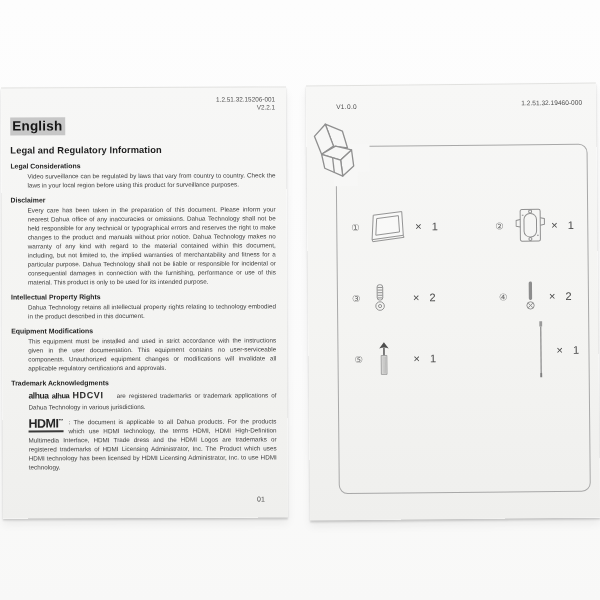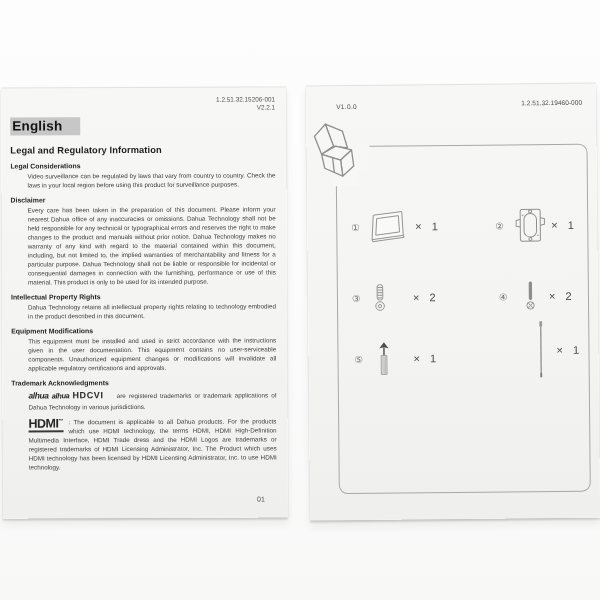--- a/index.html
+++ b/index.html
@@ -20,27 +20,27 @@
   }
   .page-left{left:2px;top:87px;width:285px;height:430px;transform:rotate(-0.25deg);}
   .page-right{left:308px;top:84px;width:290px;height:434px;transform:rotate(-0.55deg);}
 
   
   .lp-inner{position:absolute;inset:0;padding:8px 10px 0 9px;color:#3c3c3c;}
   .doc-header{text-align:right;font-size:6.4px;line-height:1.25;color:#555;padding-right:1px;}
   .lang-title{margin-top:4px;}
   .lang-title span{
     display:inline-block;background:#c7c7c7;color:#141414;
-    font-size:13.5px;font-weight:bold;padding:1px 18px 2px 2px;letter-spacing:0.2px;
+    font-size:13.5px;font-weight:bold;padding:1px 3px 2px 2px;letter-spacing:0.2px;
   }
   .main-title{font-size:9.3px;font-weight:bold;color:#1e1e1e;margin-top:10px;letter-spacing:0.1px;}
   .sec-h{font-size:6.9px;font-weight:bold;color:#1e1e1e;margin-top:7px;}
   .sec-b{font-size:6.3px;line-height:1.43;text-align:justify;margin:2px 1px 0 17px;color:#3c3c3c;}
   .tm-first{margin:3px 1px 0 17px;font-size:6.3px;line-height:1.43;text-align:justify;}
-  .dlogo{font-style:italic;font-weight:bold;font-size:8.5px;letter-spacing:-0.4px;color:#2a2a2a;}
+  .dlogo{font-weight:bold;font-size:8.5px;letter-spacing:-0.4px;color:#2a2a2a;}
   .dlogo.small{font-size:7.5px;}
   .hdcvi{font-weight:bold;font-size:9px;letter-spacing:0.6px;color:#2a2a2a;margin-right:10px;}
   .hdmi-wrap{margin:6px 1px 0 17px;font-size:6.3px;line-height:1.43;text-align:justify;}
   .hdmi-logo{
     float:left;margin:1px 5px 1px 0;color:#262626;font-weight:bold;
     font-size:12.5px;line-height:0.85;letter-spacing:-0.5px;
     border-bottom:2px solid #3a3a3a;padding-bottom:1px;
   }
   .hdmi-logo sup{font-size:5px;letter-spacing:0;}
   .page-num{position:absolute;right:23px;bottom:15px;font-size:7px;color:#4a4a4a;}

